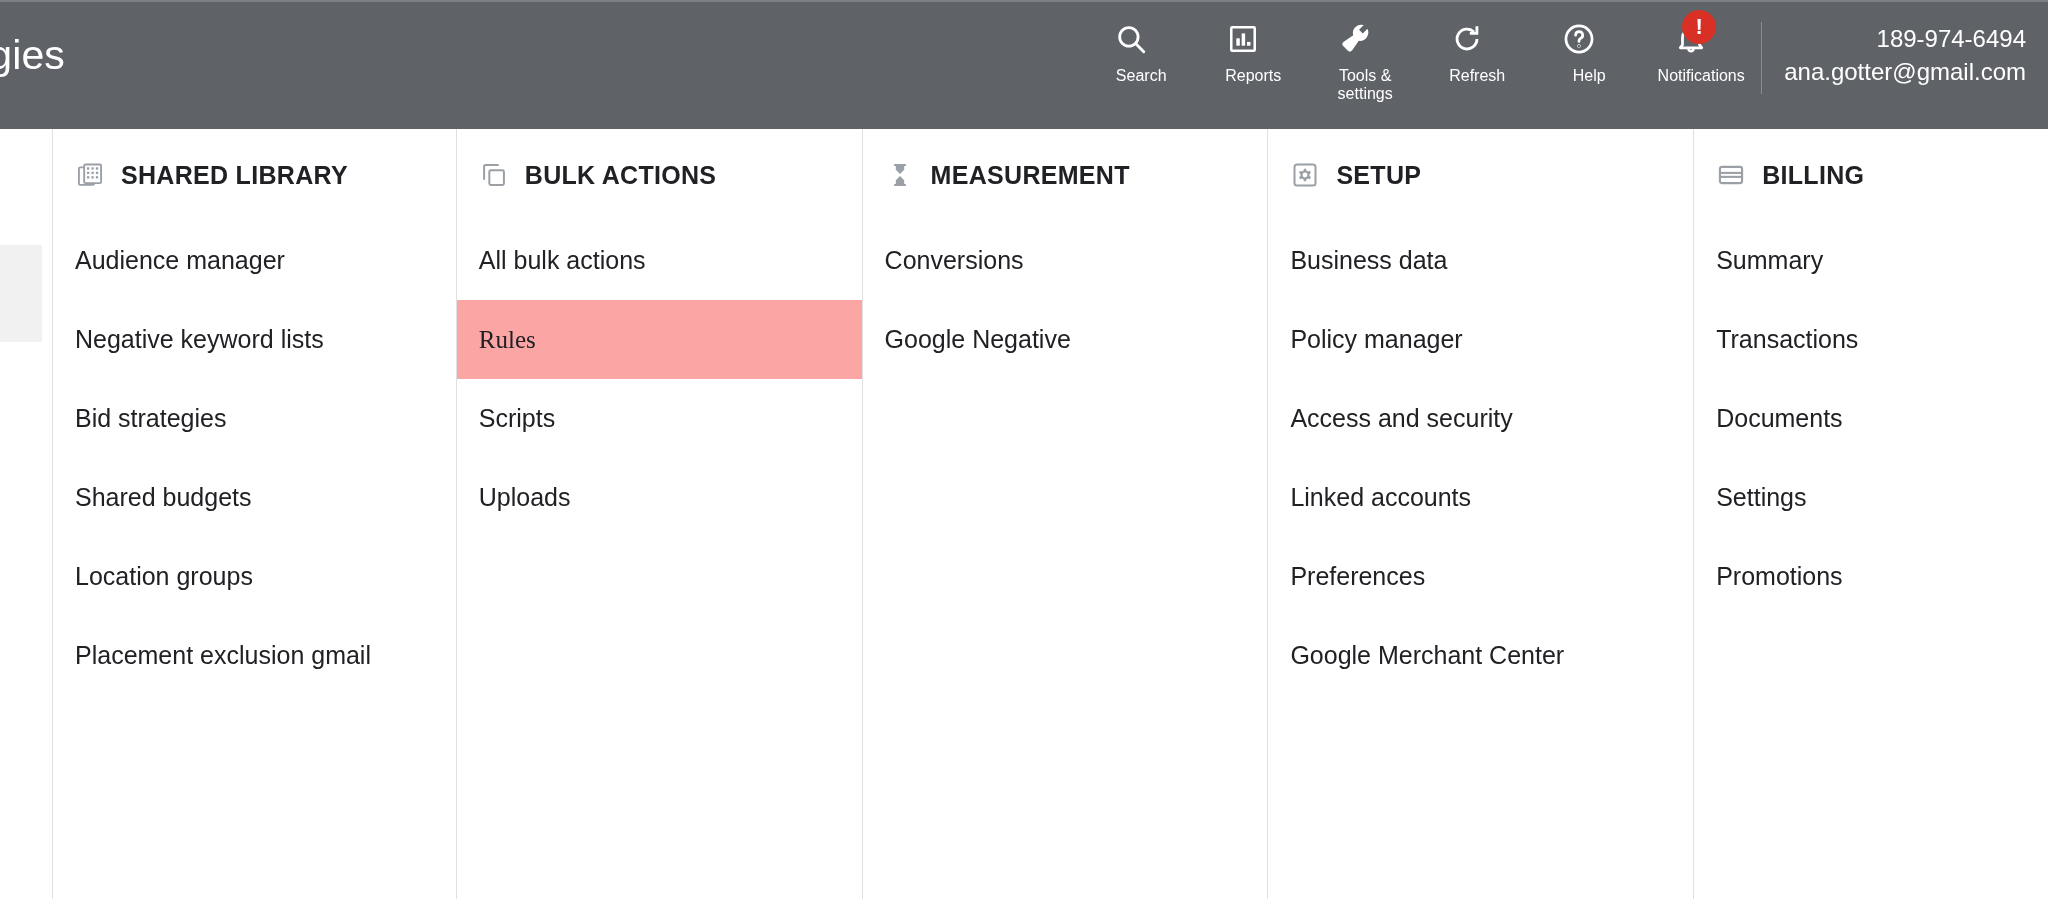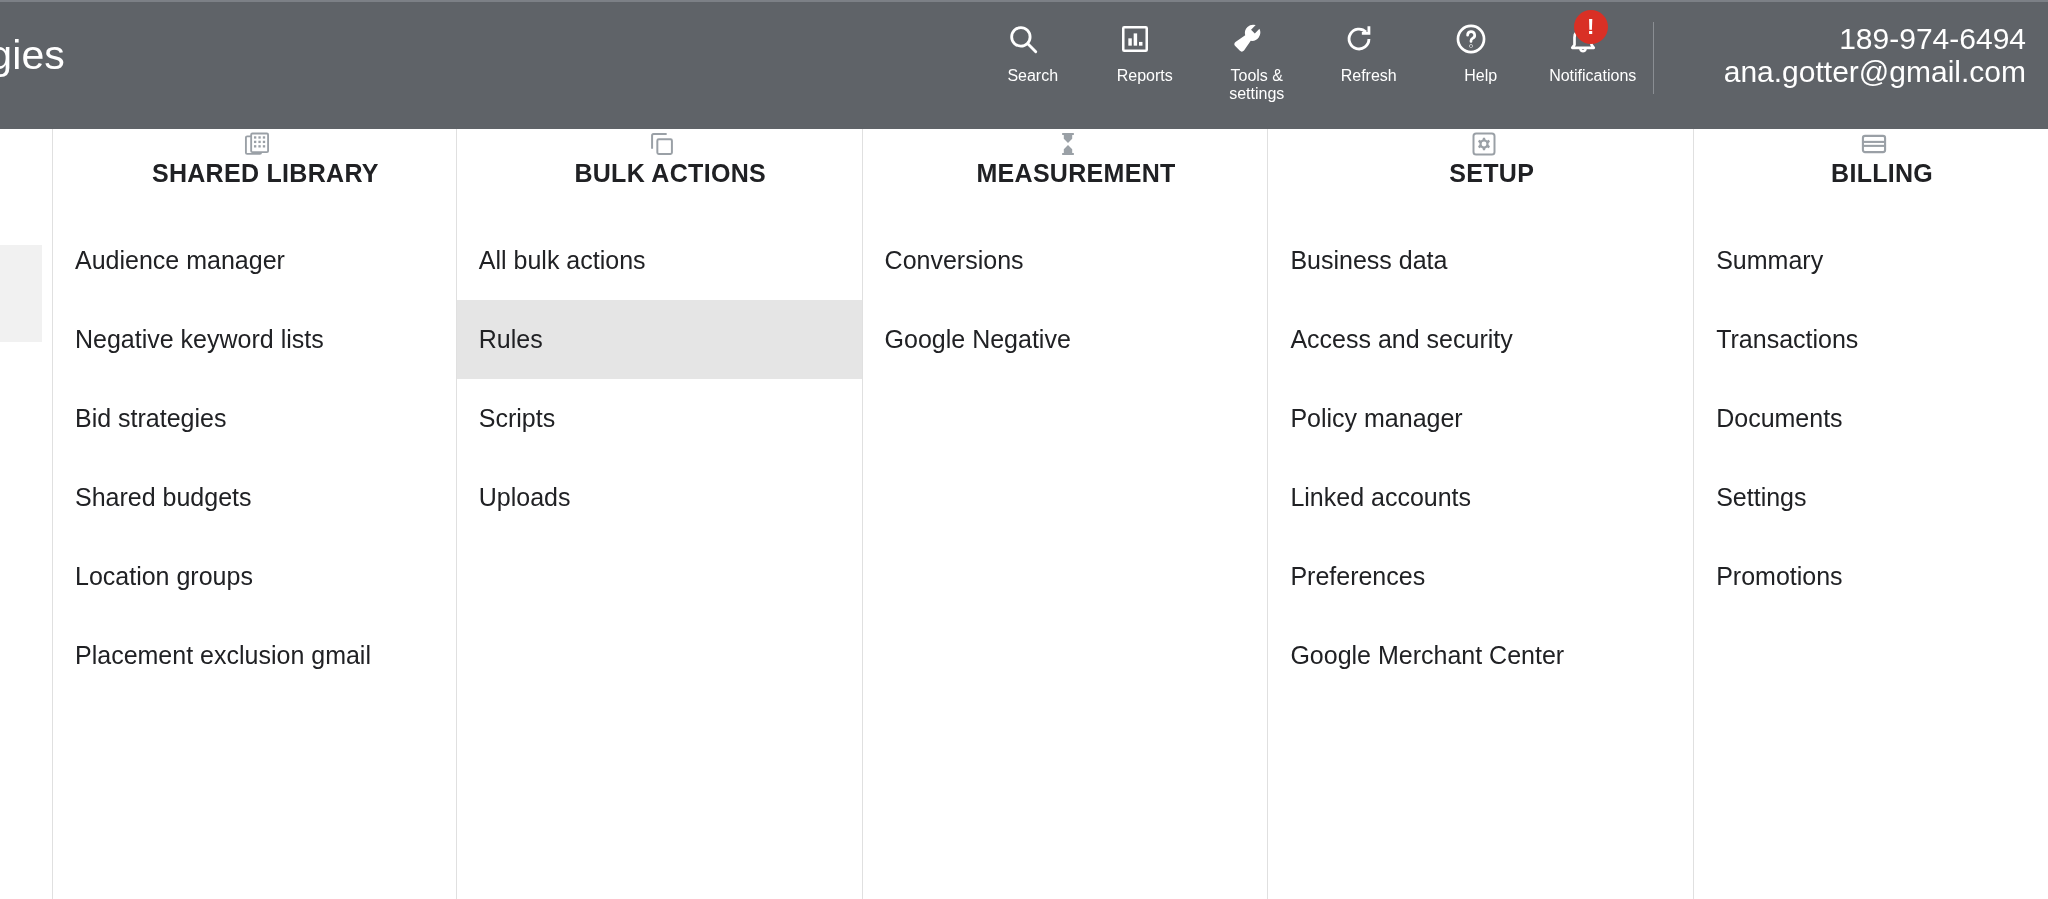--- a/index.html
+++ b/index.html
@@ -104,24 +104,23 @@
   }
 
   #account-block {
     padding-top: 20px;
     padding-right: 22px;
     text-align: right;
     color: #ffffff;
   }
 
   #account-block .acct-line {
-    font-size: 30px;
+    font-size: 24px;
     line-height: 33px;
     white-space: nowrap;
-    margin-left: 48px;
   }
 
   
   #menu-panel {
     position: absolute;
     left: 52px;
     top: 129px;
     width: 1996px;
     height: 770px;
     background: #ffffff;
@@ -142,21 +141,20 @@
   .col-w2 { width: 406px; }
   .col-w3 { width: 406px; }
   .col-w4 { width: 426px; }
   .col-w5 { width: 354px; }
 
   .col-header {
     display: flex;
     align-items: center;
     height: 92px;
     padding-left: 22px;
-    flex-direction: column;
   }
 
   .col-header-icon {
     width: 30px;
     height: 30px;
     margin-right: 16px;
     display: flex;
     align-items: center;
     justify-content: center;
     flex: none;
@@ -179,21 +177,22 @@
     display: flex;
     align-items: center;
     padding-left: 22px;
     font-size: 25px;
     color: #202124;
     cursor: pointer;
     white-space: nowrap;
   }
 
   .menu-item.highlighted {
-    background: #e5e5e5;
+    background: #fca5a5;
+    font-family: Liberation Serif, serif;
   }
 
   
   #left-sliver {
     position: absolute;
     left: 0;
     top: 245px;
     width: 42px;
     height: 97px;
     background: #f1f1f1;
@@ -366,22 +365,22 @@
               <circle cx="12" cy="12" r="2.4"></circle>
               <path d="M11.1 6.6h1.8l.3 1.6 1.5.9 1.5-.7.9 1.6-1.2 1.1v1.8l1.2 1.1-.9 1.6-1.5-.7-1.5.9-.3 1.6h-1.8l-.3-1.6-1.5-.9-1.5.7-.9-1.6 1.2-1.1v-1.8L6.9 10l.9-1.6 1.5.7 1.5-.9z"></path>
             </g>
             <circle cx="12" cy="12" r="2.1" fill="#ffffff" stroke="none"></circle>
           </svg>
         </div>
         <div class="col-header-label">SETUP</div>
       </div>
       <div class="col-items">
         <div class="menu-item">Business data</div>
+        <div class="menu-item">Policy manager</div>
         <div class="menu-item">Access and security</div>
-        <div class="menu-item">Policy manager</div>
         <div class="menu-item">Linked accounts</div>
         <div class="menu-item">Preferences</div>
         <div class="menu-item">Google Merchant Center</div>
       </div>
     </div>
 
     <div class="menu-column col-w5">
       <div class="col-header">
         <div class="col-header-icon">
           <svg width="28" height="28" viewBox="0 0 24 24" fill="none" stroke="#9aa0a6" stroke-width="1.8">

